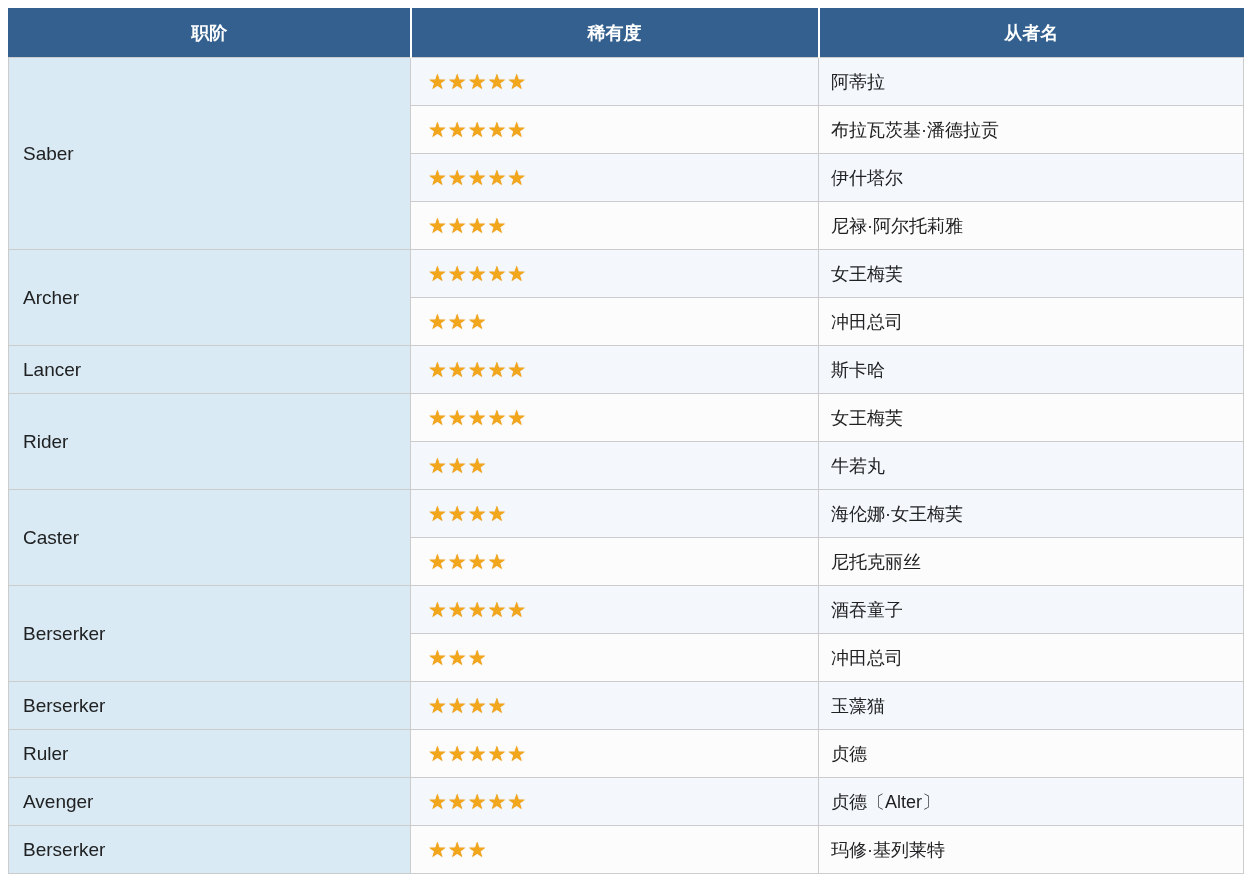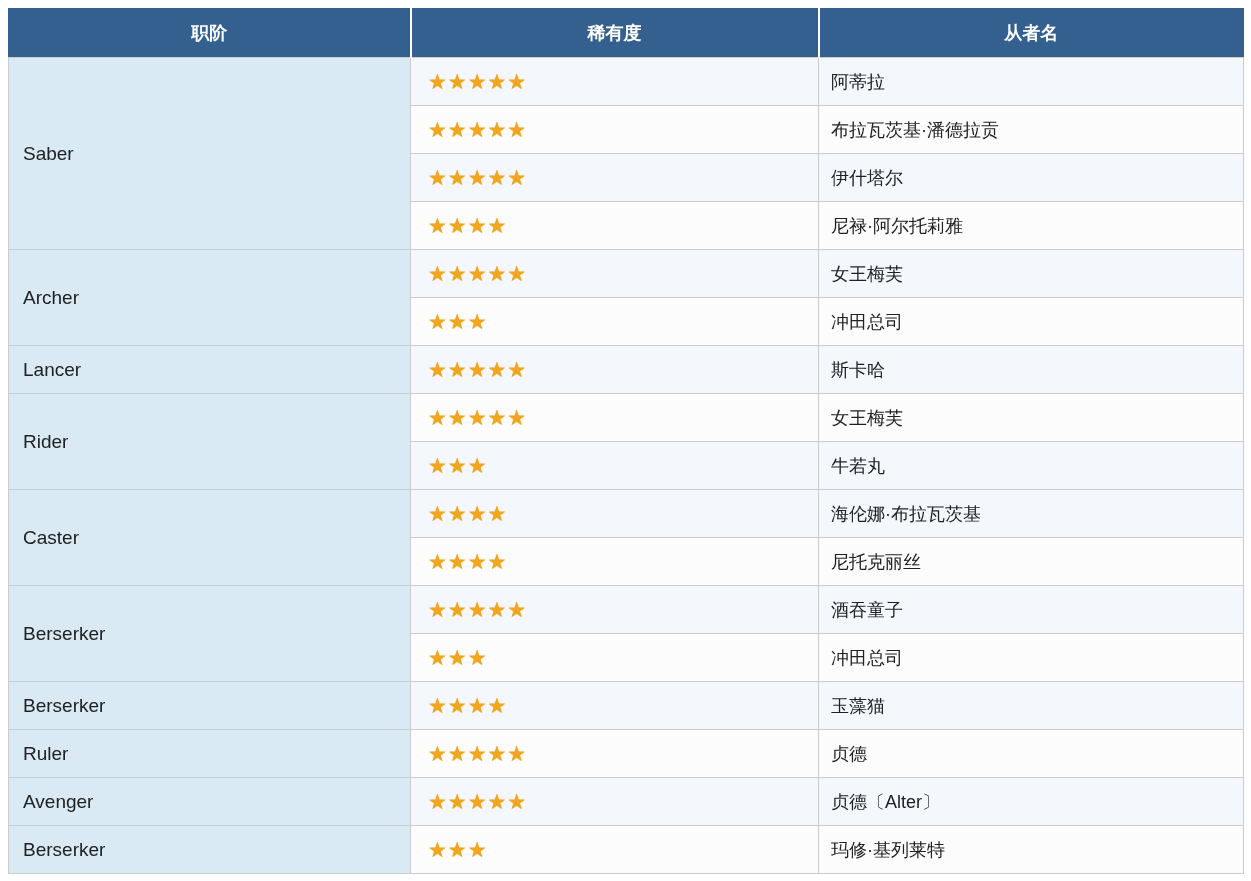--- a/index.html
+++ b/index.html
@@ -132,21 +132,21 @@
           <td class="rarity-cell">★★★★★</td>
           <td class="name-cell">女王梅芙</td>
         </tr>
         <tr class="row-blue">
           <td class="rarity-cell">★★★</td>
           <td class="name-cell">牛若丸</td>
         </tr>
         <tr class="row-blue">
           <td class="class-cell" rowspan="2">Caster</td>
           <td class="rarity-cell">★★★★</td>
-          <td class="name-cell">海伦娜·布拉瓦茨基</td>
+          <td class="name-cell">海伦娜·女王梅芙</td>
         </tr>
         <tr class="row-white">
           <td class="rarity-cell">★★★★</td>
           <td class="name-cell">尼托克丽丝</td>
         </tr>
         <tr class="row-blue">
           <td class="class-cell" rowspan="2">Berserker</td>
           <td class="rarity-cell">★★★★★</td>
           <td class="name-cell">酒吞童子</td>
         </tr>

